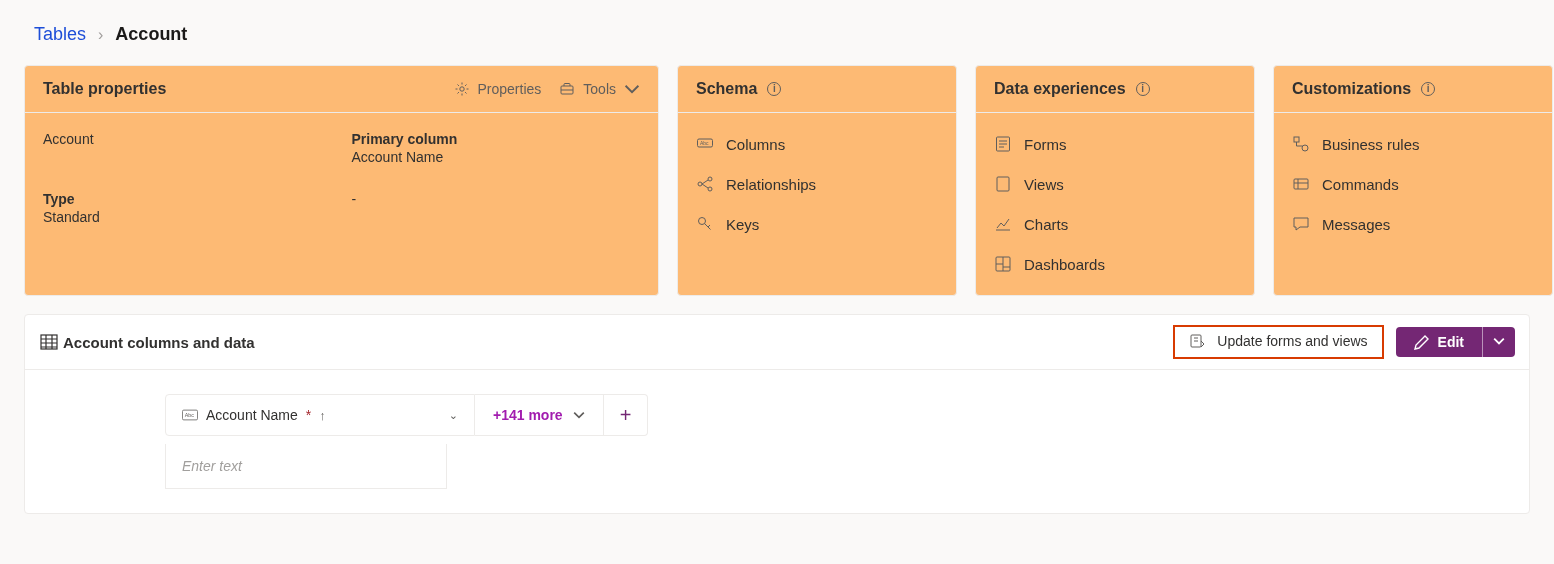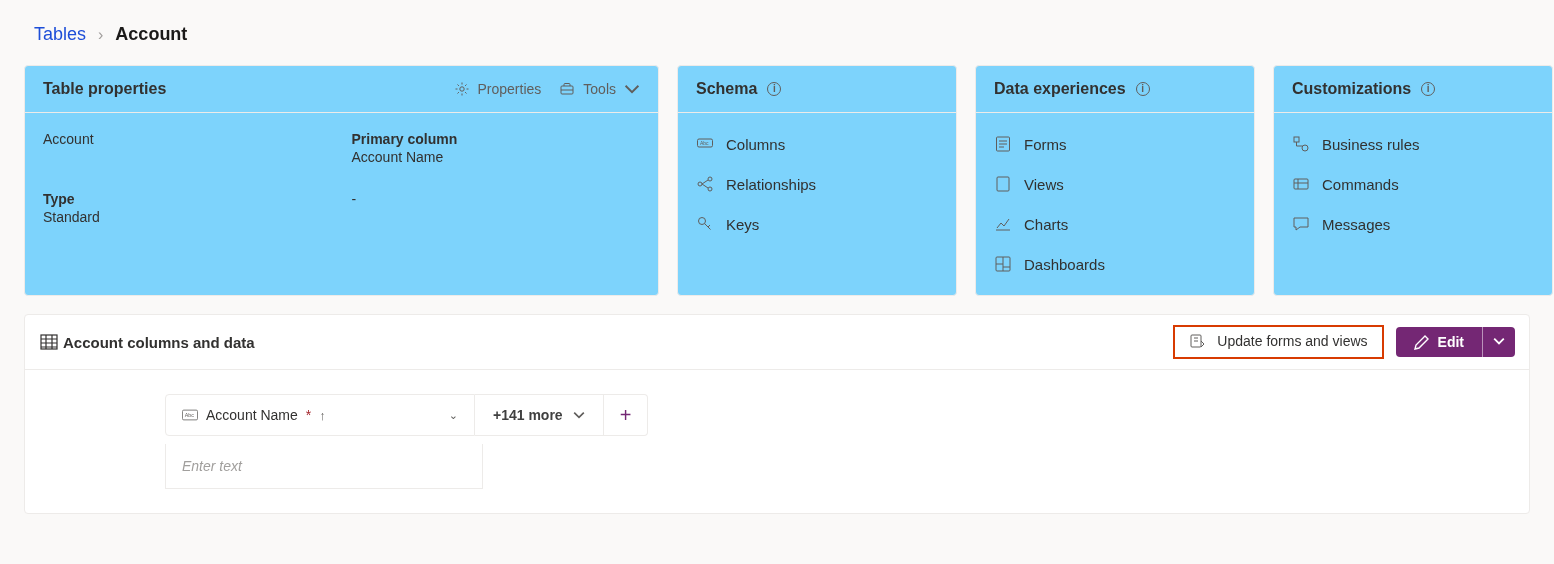--- a/index.html
+++ b/index.html
@@ -23,21 +23,21 @@
   .breadcrumb .current { font-weight: 600; color: #1b1a19; }
 
   .grid-top {
     display: grid;
     grid-template-columns: 635px 280px 280px 280px;
     gap: 18px;
     margin-bottom: 18px;
   }
 
   .card {
-    background: #7dd3fc;
+    background: #fdba74;
     border: 1px solid #edebe9;
     border-radius: 4px;
   }
   .card-header {
     display: flex;
     align-items: center;
     justify-content: space-between;
     padding: 14px 18px;
     border-bottom: 1px solid #edebe9;
   }
@@ -182,39 +182,39 @@
     align-items: center;
     border: 1px solid #edebe9;
     border-left: none;
     border-radius: 0 4px 4px 0;
   }
   .more-left {
     display: flex;
     align-items: center;
     gap: 10px;
     padding: 12px 18px;
-    color: #404040;
+    color: #a21caf;
     font-weight: 600;
     cursor: pointer;
   }
   .more-left svg { width: 12px; height: 12px; }
   .plus-cell {
     border-left: 1px solid #edebe9;
     padding: 10px 16px;
     color: #742774;
     font-size: 20px;
     cursor: pointer;
     line-height: 1;
   }
 
   .input-row {
     padding: 0 18px 24px 140px;
   }
   .text-input {
-    width: 318px;
+    width: 282px;
     border: 1px solid #edebe9;
     border-top: none;
     padding: 14px 16px;
     font-size: 14px;
     color: #605e5c;
     font-style: italic;
     outline: none;
   }
   .text-input::placeholder { color: #a19f9d; font-style: italic; }
 

